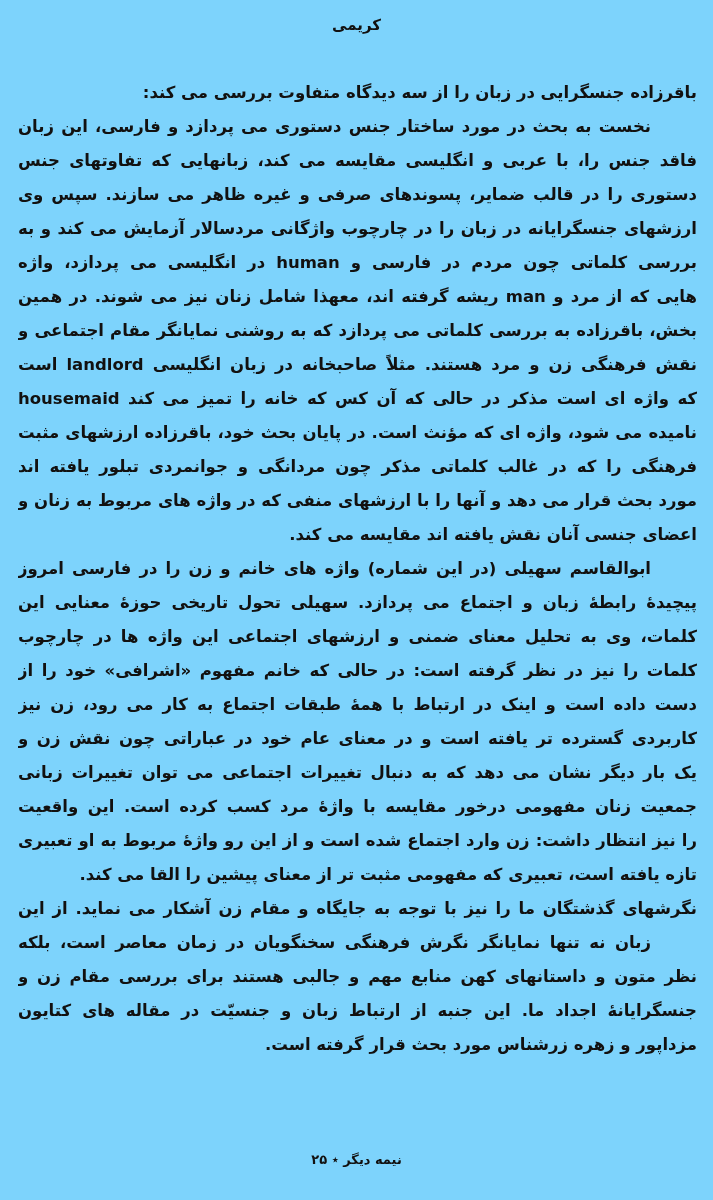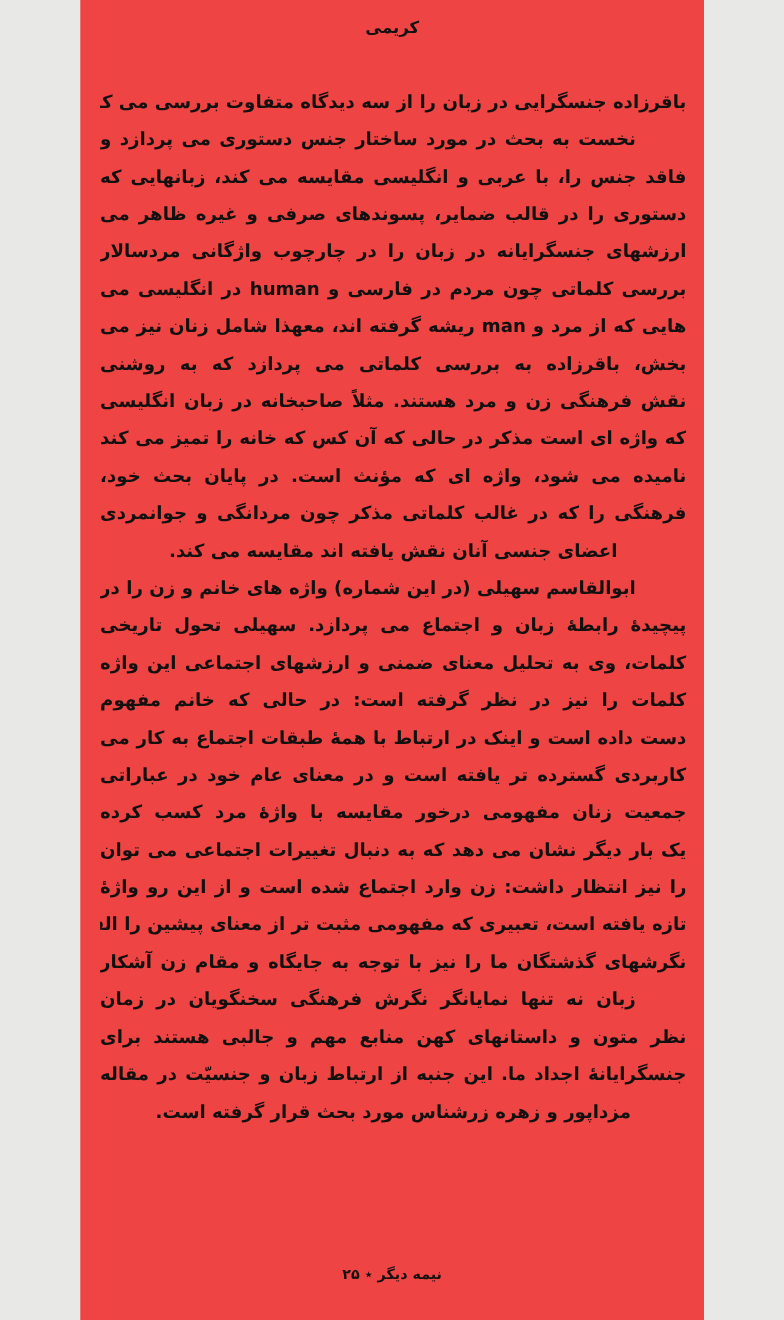--- a/index.html
+++ b/index.html
@@ -2,24 +2,24 @@
 <html lang="fa"><head>
 <meta charset="utf-8">
 <style>
   html, body {
     margin: 0;
     padding: 0;
     background: #e8e8e6;
   }
   .page {
     position: relative;
-    width: 567px;
+    width: 713px;
     height: 1200px;
     margin: 0 auto;
-    background: #ef4444;
+    background: #7dd3fc;
     color: #121110;
     font-family: "DejaVu Sans", sans-serif;
     overflow: hidden;
   }
   .running-header {
     position: absolute;
     top: 16px;
     left: 0;
     width: 100%;
     text-align: center;
@@ -41,21 +41,21 @@
     height: 34px;
     white-space: nowrap;
     overflow: hidden;
   }
   .line.justify {
     white-space: normal;
     text-align: justify;
     text-align-last: justify;
     text-justify: inter-word;
   }
-  .line.center { text-align: center; }
+  .line.center { }
   .line.right  { text-align: right; }
   .line.indent { padding-right: 46px; }
   .page-footer {
     position: absolute;
     top: 1152px;
     left: 0;
     width: 100%;
     text-align: center;
     direction: rtl;
     font-size: 13px;
@@ -76,29 +76,30 @@
       <div class="line justify">فاقد جنس را، با عربی و انگلیسی مقایسه می کند، زبانهایی که تفاوتهای جنس</div>
       <div class="line justify">دستوری را در قالب ضمایر، پسوندهای صرفی و غیره ظاهر می سازند. سپس وی</div>
       <div class="line justify">ارزشهای جنسگرایانه در زبان را در چارچوب واژگانی مردسالار آزمایش می کند و به</div>
       <div class="line justify">بررسی کلماتی چون مردم در فارسی و human در انگلیسی می پردازد، واژه</div>
       <div class="line justify">هایی که از مرد و man ریشه گرفته اند، معهذا شامل زنان نیز می شوند. در همین</div>
       <div class="line justify">بخش، باقرزاده به بررسی کلماتی می پردازد که به روشنی نمایانگر مقام اجتماعی و</div>
       <div class="line justify">نقش فرهنگی زن و مرد هستند. مثلاً صاحبخانه در زبان انگلیسی landlord است</div>
       <div class="line justify">که واژه ای است مذکر در حالی که آن کس که خانه را تمیز می کند housemaid</div>
       <div class="line justify">نامیده می شود، واژه ای که مؤنث است. در پایان بحث خود، باقرزاده ارزشهای مثبت</div>
       <div class="line justify">فرهنگی را که در غالب کلماتی مذکر چون مردانگی و جوانمردی تبلور یافته اند</div>
+      <div class="line justify">مورد بحث قرار می دهد و آنها را با ارزشهای منفی که در واژه های مربوط به زنان و</div>
       <div class="line center">اعضای جنسی آنان نقش یافته اند مقایسه می کند.</div>
       <div class="line justify indent">ابوالقاسم سهیلی (در این شماره) واژه های خانم و زن را در فارسی امروز</div>
       <div class="line justify">پیچیدهٔ رابطهٔ زبان و اجتماع می پردازد. سهیلی تحول تاریخی حوزهٔ معنایی این</div>
       <div class="line justify">کلمات، وی به تحلیل معنای ضمنی و ارزشهای اجتماعی این واژه ها در چارچوب</div>
       <div class="line justify">کلمات را نیز در نظر گرفته است: در حالی که خانم مفهوم «اشرافی» خود را از</div>
       <div class="line justify">دست داده است و اینک در ارتباط با همهٔ طبقات اجتماع به کار می رود، زن نیز</div>
       <div class="line justify">کاربردی گسترده تر یافته است و در معنای عام خود در عباراتی چون نقش زن و</div>
+      <div class="line justify">یک بار دیگر نشان می دهد که به دنبال تغییرات اجتماعی می توان تغییرات زبانی</div>
       <div class="line justify">جمعیت زنان مفهومی درخور مقایسه با واژهٔ مرد کسب کرده است. این واقعیت</div>
-      <div class="line justify">یک بار دیگر نشان می دهد که به دنبال تغییرات اجتماعی می توان تغییرات زبانی</div>
       <div class="line justify">را نیز انتظار داشت: زن وارد اجتماع شده است و از این رو واژهٔ مربوط به او تعبیری</div>
       <div class="line right">تازه یافته است، تعبیری که مفهومی مثبت تر از معنای پیشین را القا می کند.</div>
       <div class="line justify">نگرشهای گذشتگان ما را نیز با توجه به جایگاه و مقام زن آشکار می نماید. از این</div>
       <div class="line justify indent">زبان نه تنها نمایانگر نگرش فرهنگی سخنگویان در زمان معاصر است، بلکه</div>
       <div class="line justify">نظر متون و داستانهای کهن منابع مهم و جالبی هستند برای بررسی مقام زن و نگرش</div>
       <div class="line justify">جنسگرایانهٔ اجداد ما. این جنبه از ارتباط زبان و جنسیّت در مقاله های کتایون</div>
       <div class="line center">مزداپور و زهره زرشناس مورد بحث قرار گرفته است.</div>
     </div>
 
   <div class="page-footer">نیمه دیگر ٭ ۲۵</div>

